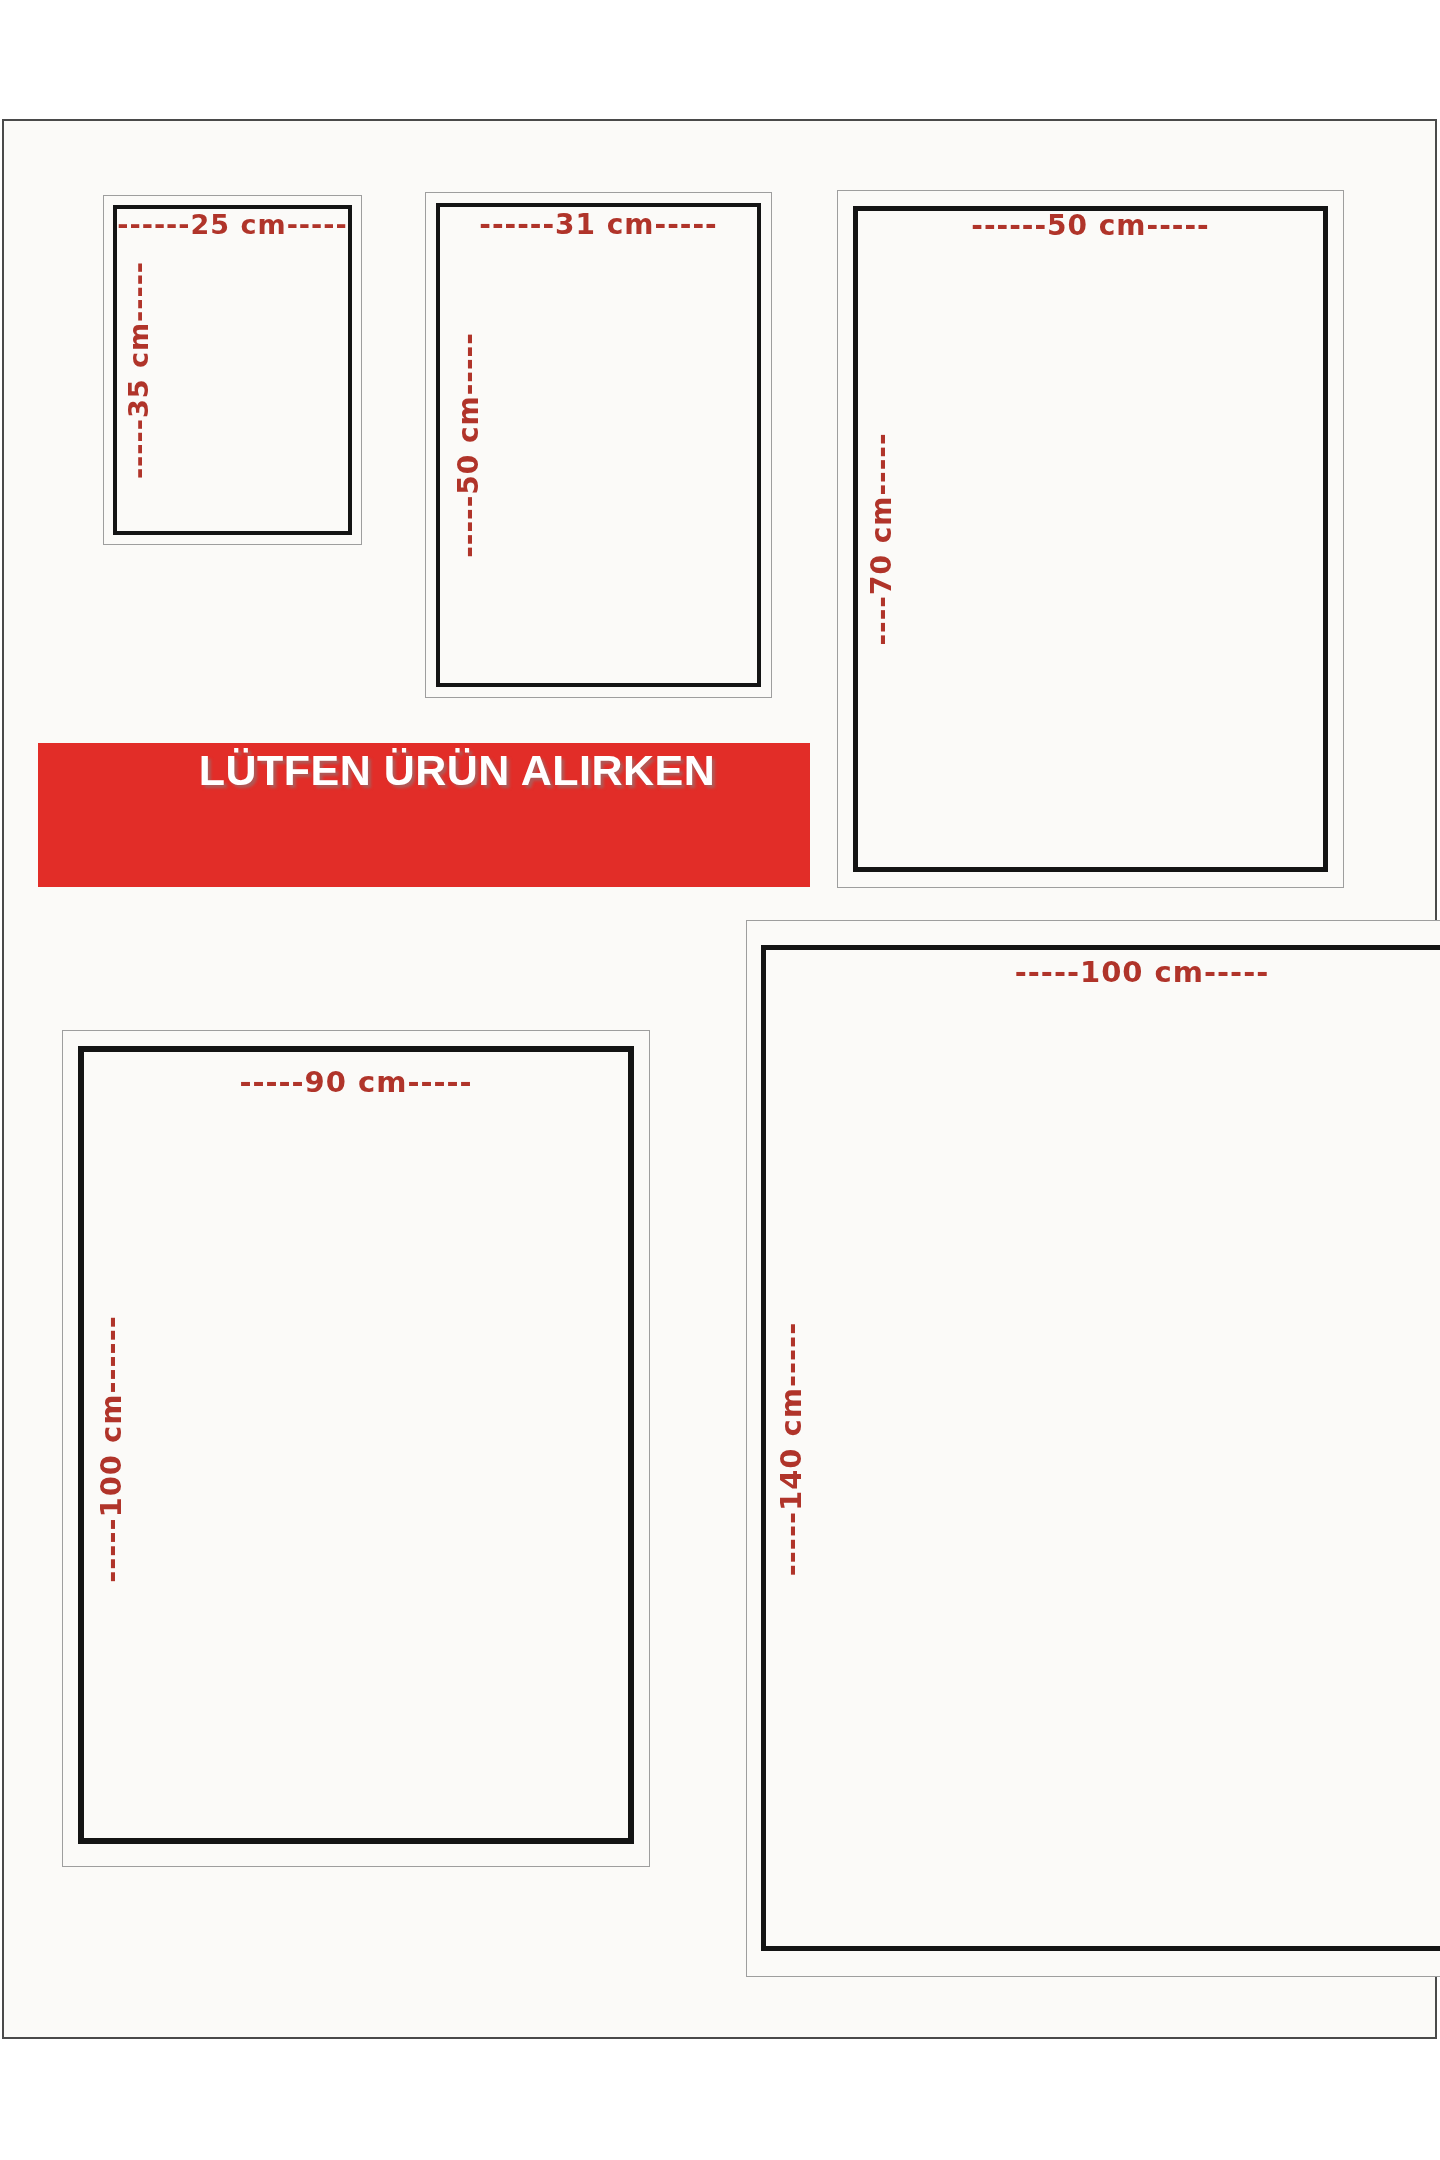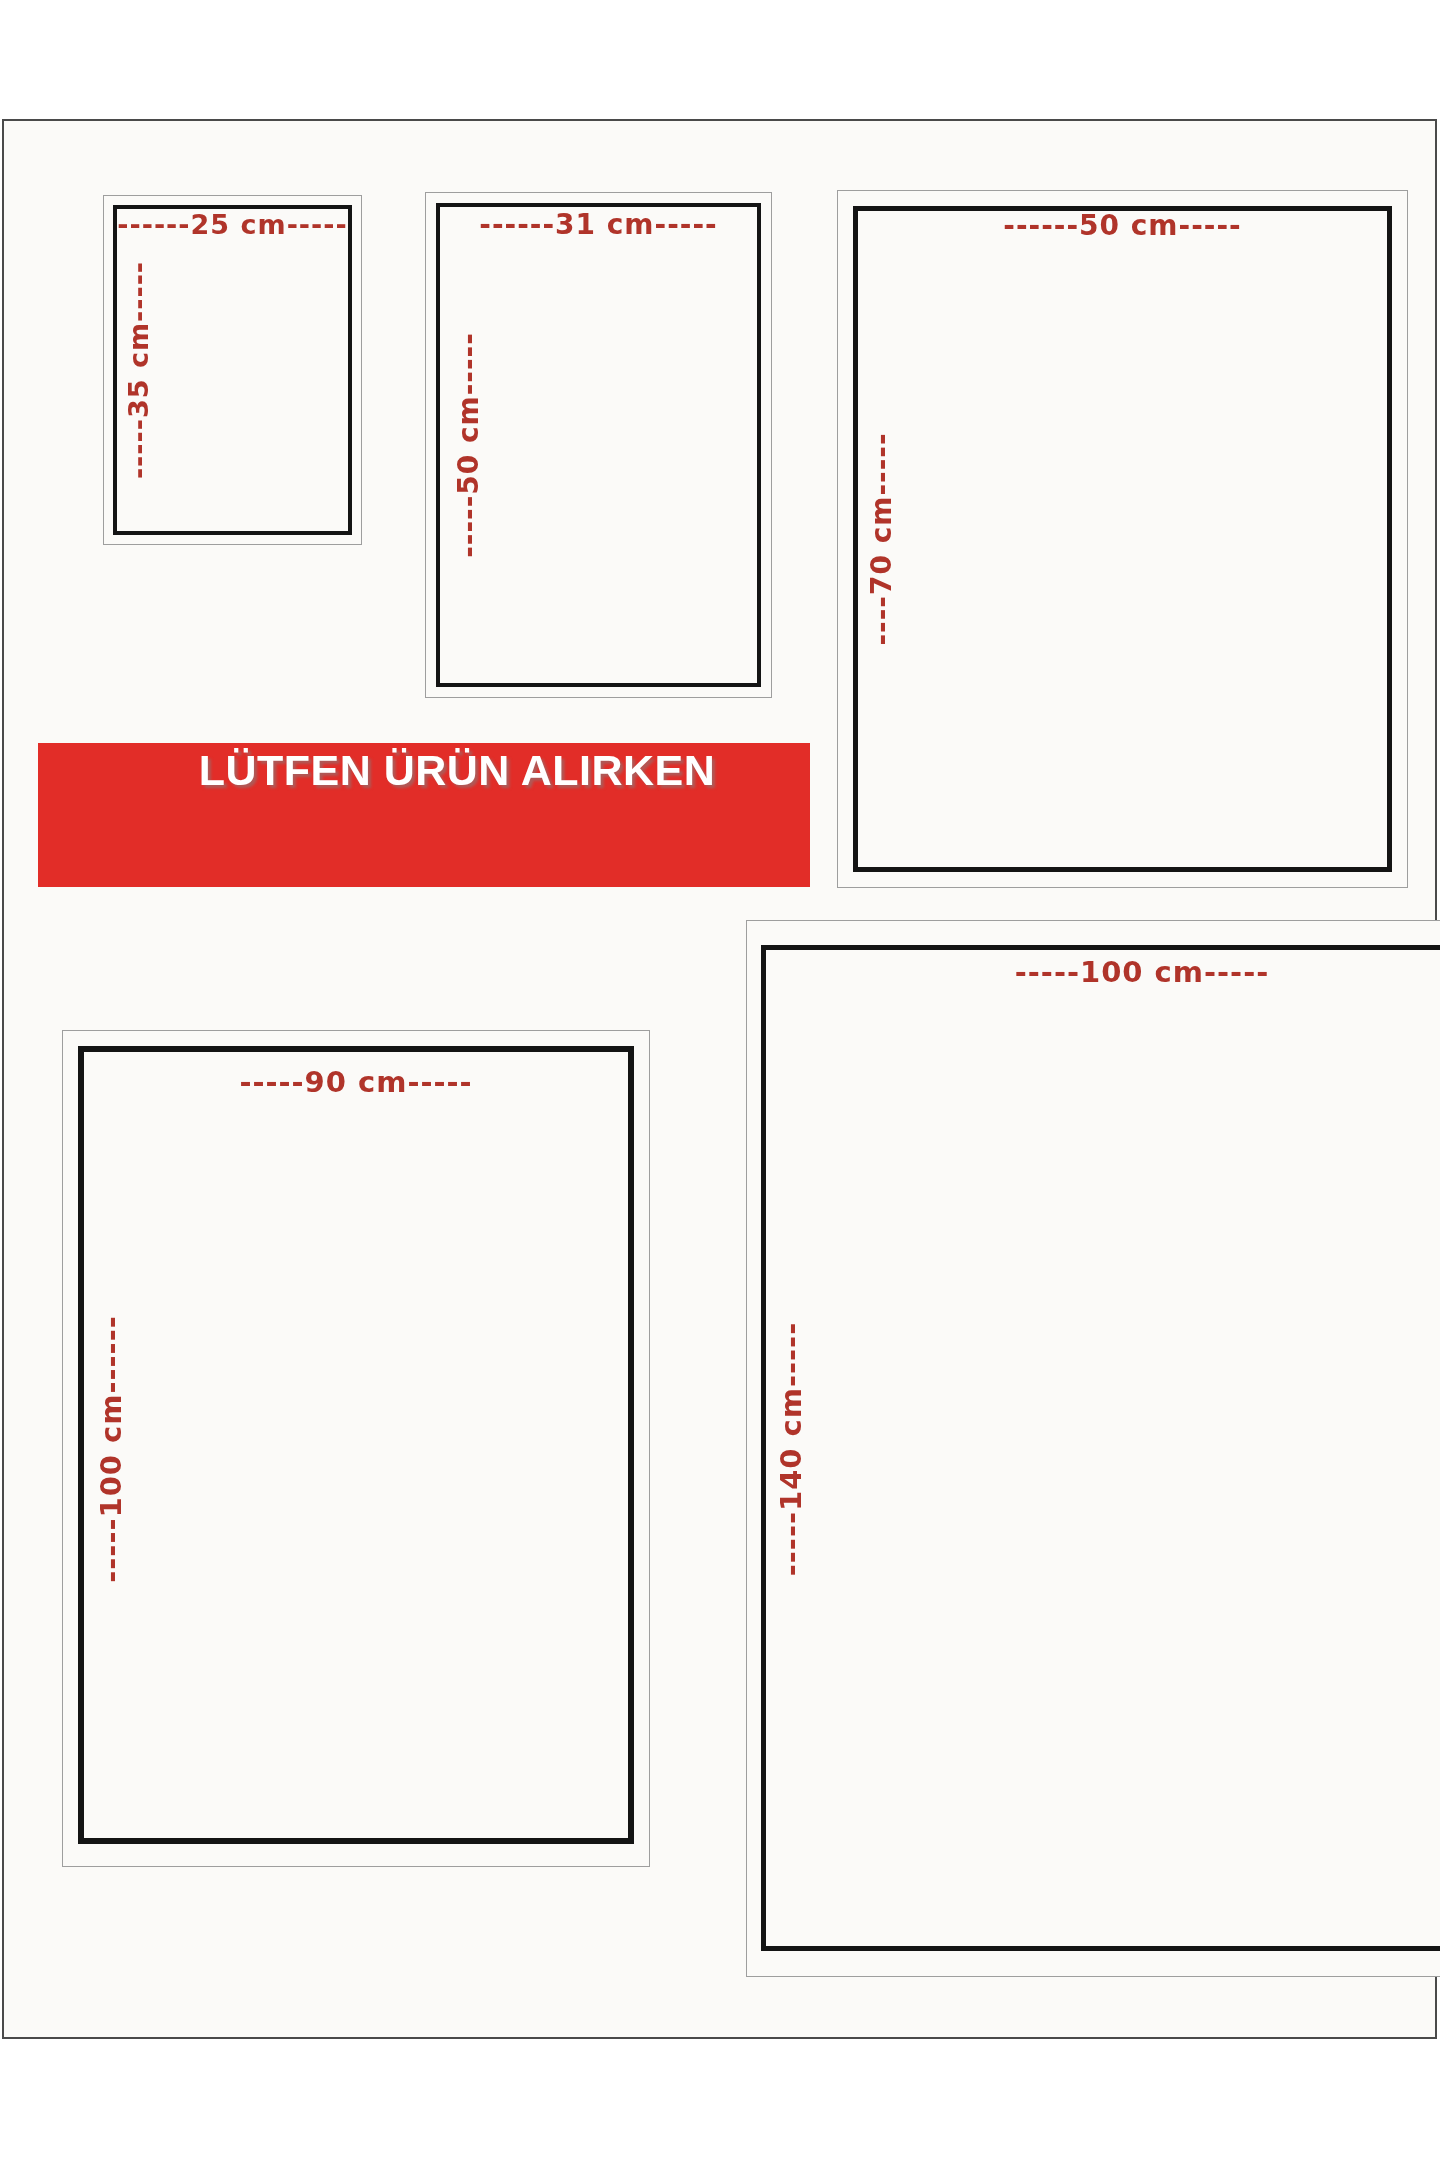--- a/index.html
+++ b/index.html
@@ -88,21 +88,21 @@
     <div class="dim-label dim-top" style="top:13px; font-size:27px;">------25 cm-----</div>
     <div class="dim-label dim-left" style="left:34px; font-size:27px;">-----35 cm-----</div>
   </div>
 
   <div class="size-box" style="left:425px; top:192px; width:347px; height:506px;">
     <div class="inner-frame" style="inset:10px; border-width:4px;"></div>
     <div class="dim-label dim-top" style="top:15px;">------31 cm-----</div>
     <div class="dim-label dim-left" style="left:42px;">-----50 cm-----</div>
   </div>
 
-  <div class="size-box" style="left:837px; top:190px; width:571px; height:698px;">
+  <div class="size-box" style="left:837px; top:190px; width:507px; height:698px;">
     <div class="inner-frame" style="inset:15px; border-width:5px;"></div>
     <div class="dim-label dim-top" style="top:18px;">------50 cm-----</div>
     <div class="dim-label dim-left" style="left:43px;">----70 cm-----</div>
   </div>
 
   <div class="size-box" style="left:62px; top:1030px; width:588px; height:837px;">
     <div class="inner-frame" style="inset:15px 15px 22px 15px; border-width:6px;"></div>
     <div class="dim-label dim-top" style="top:34px; font-size:29px;">-----90 cm-----</div>
     <div class="dim-label dim-left" style="left:48px; font-size:29px;">-----100 cm------</div>
   </div>

